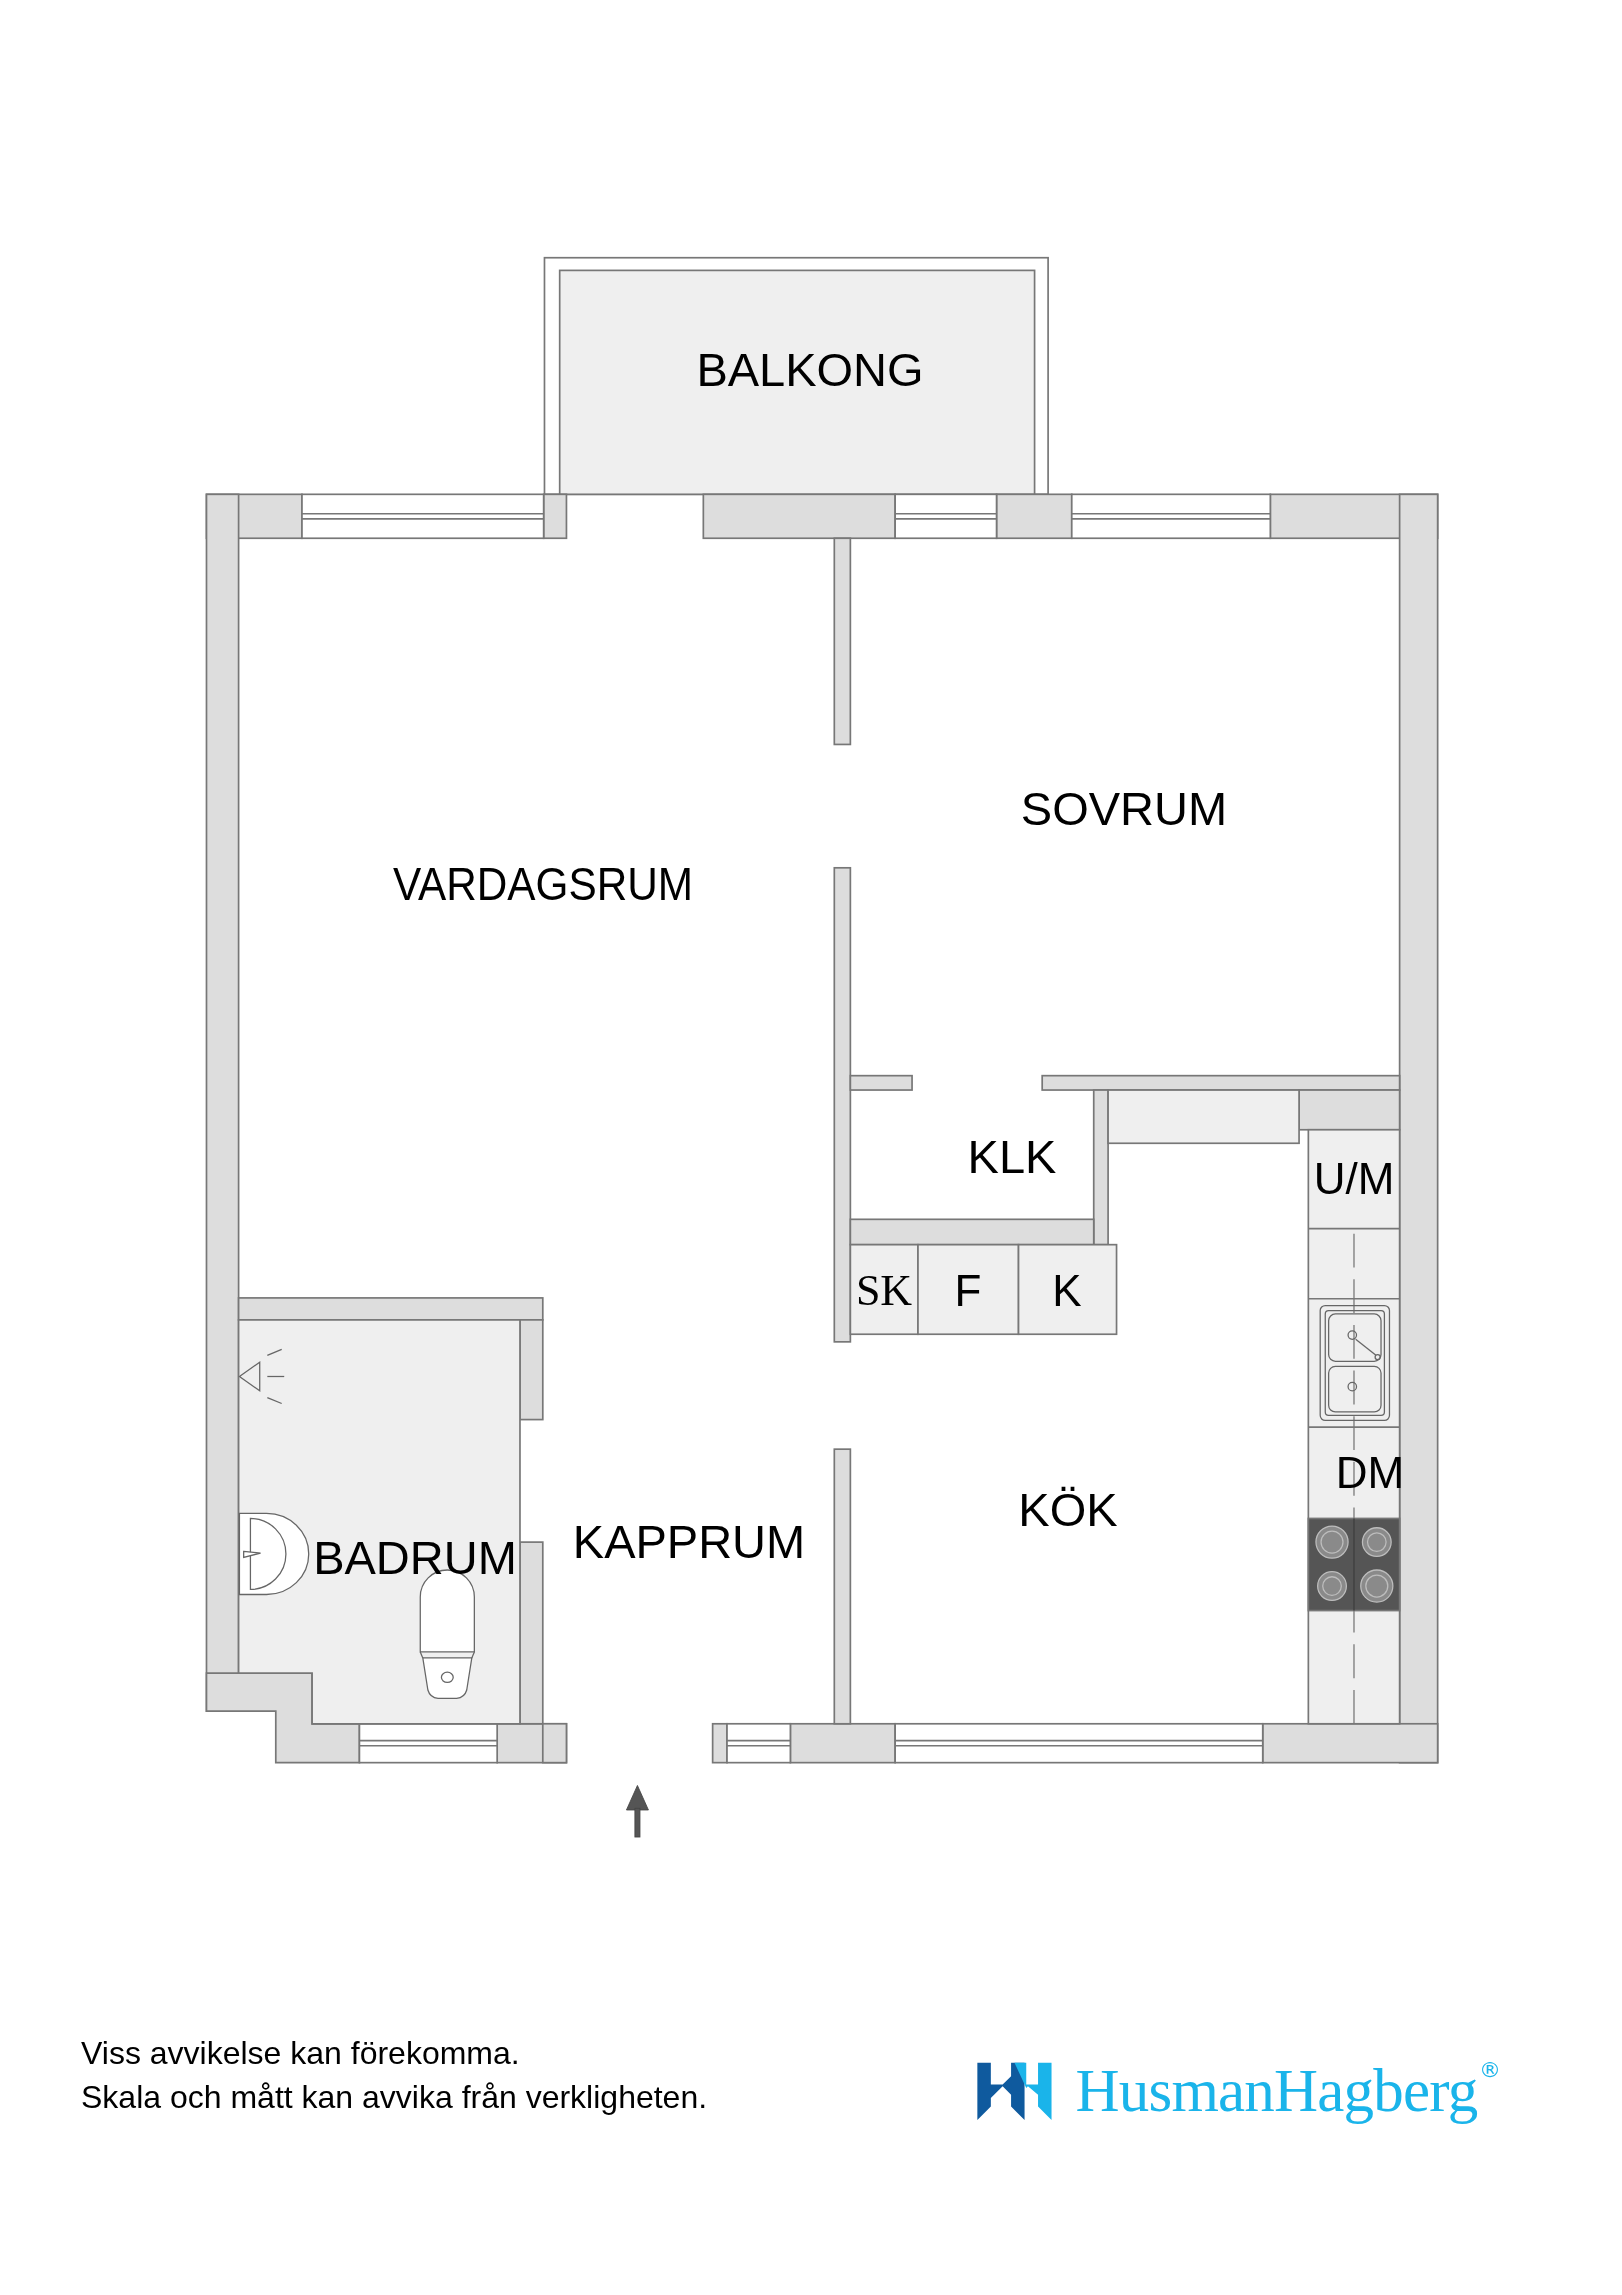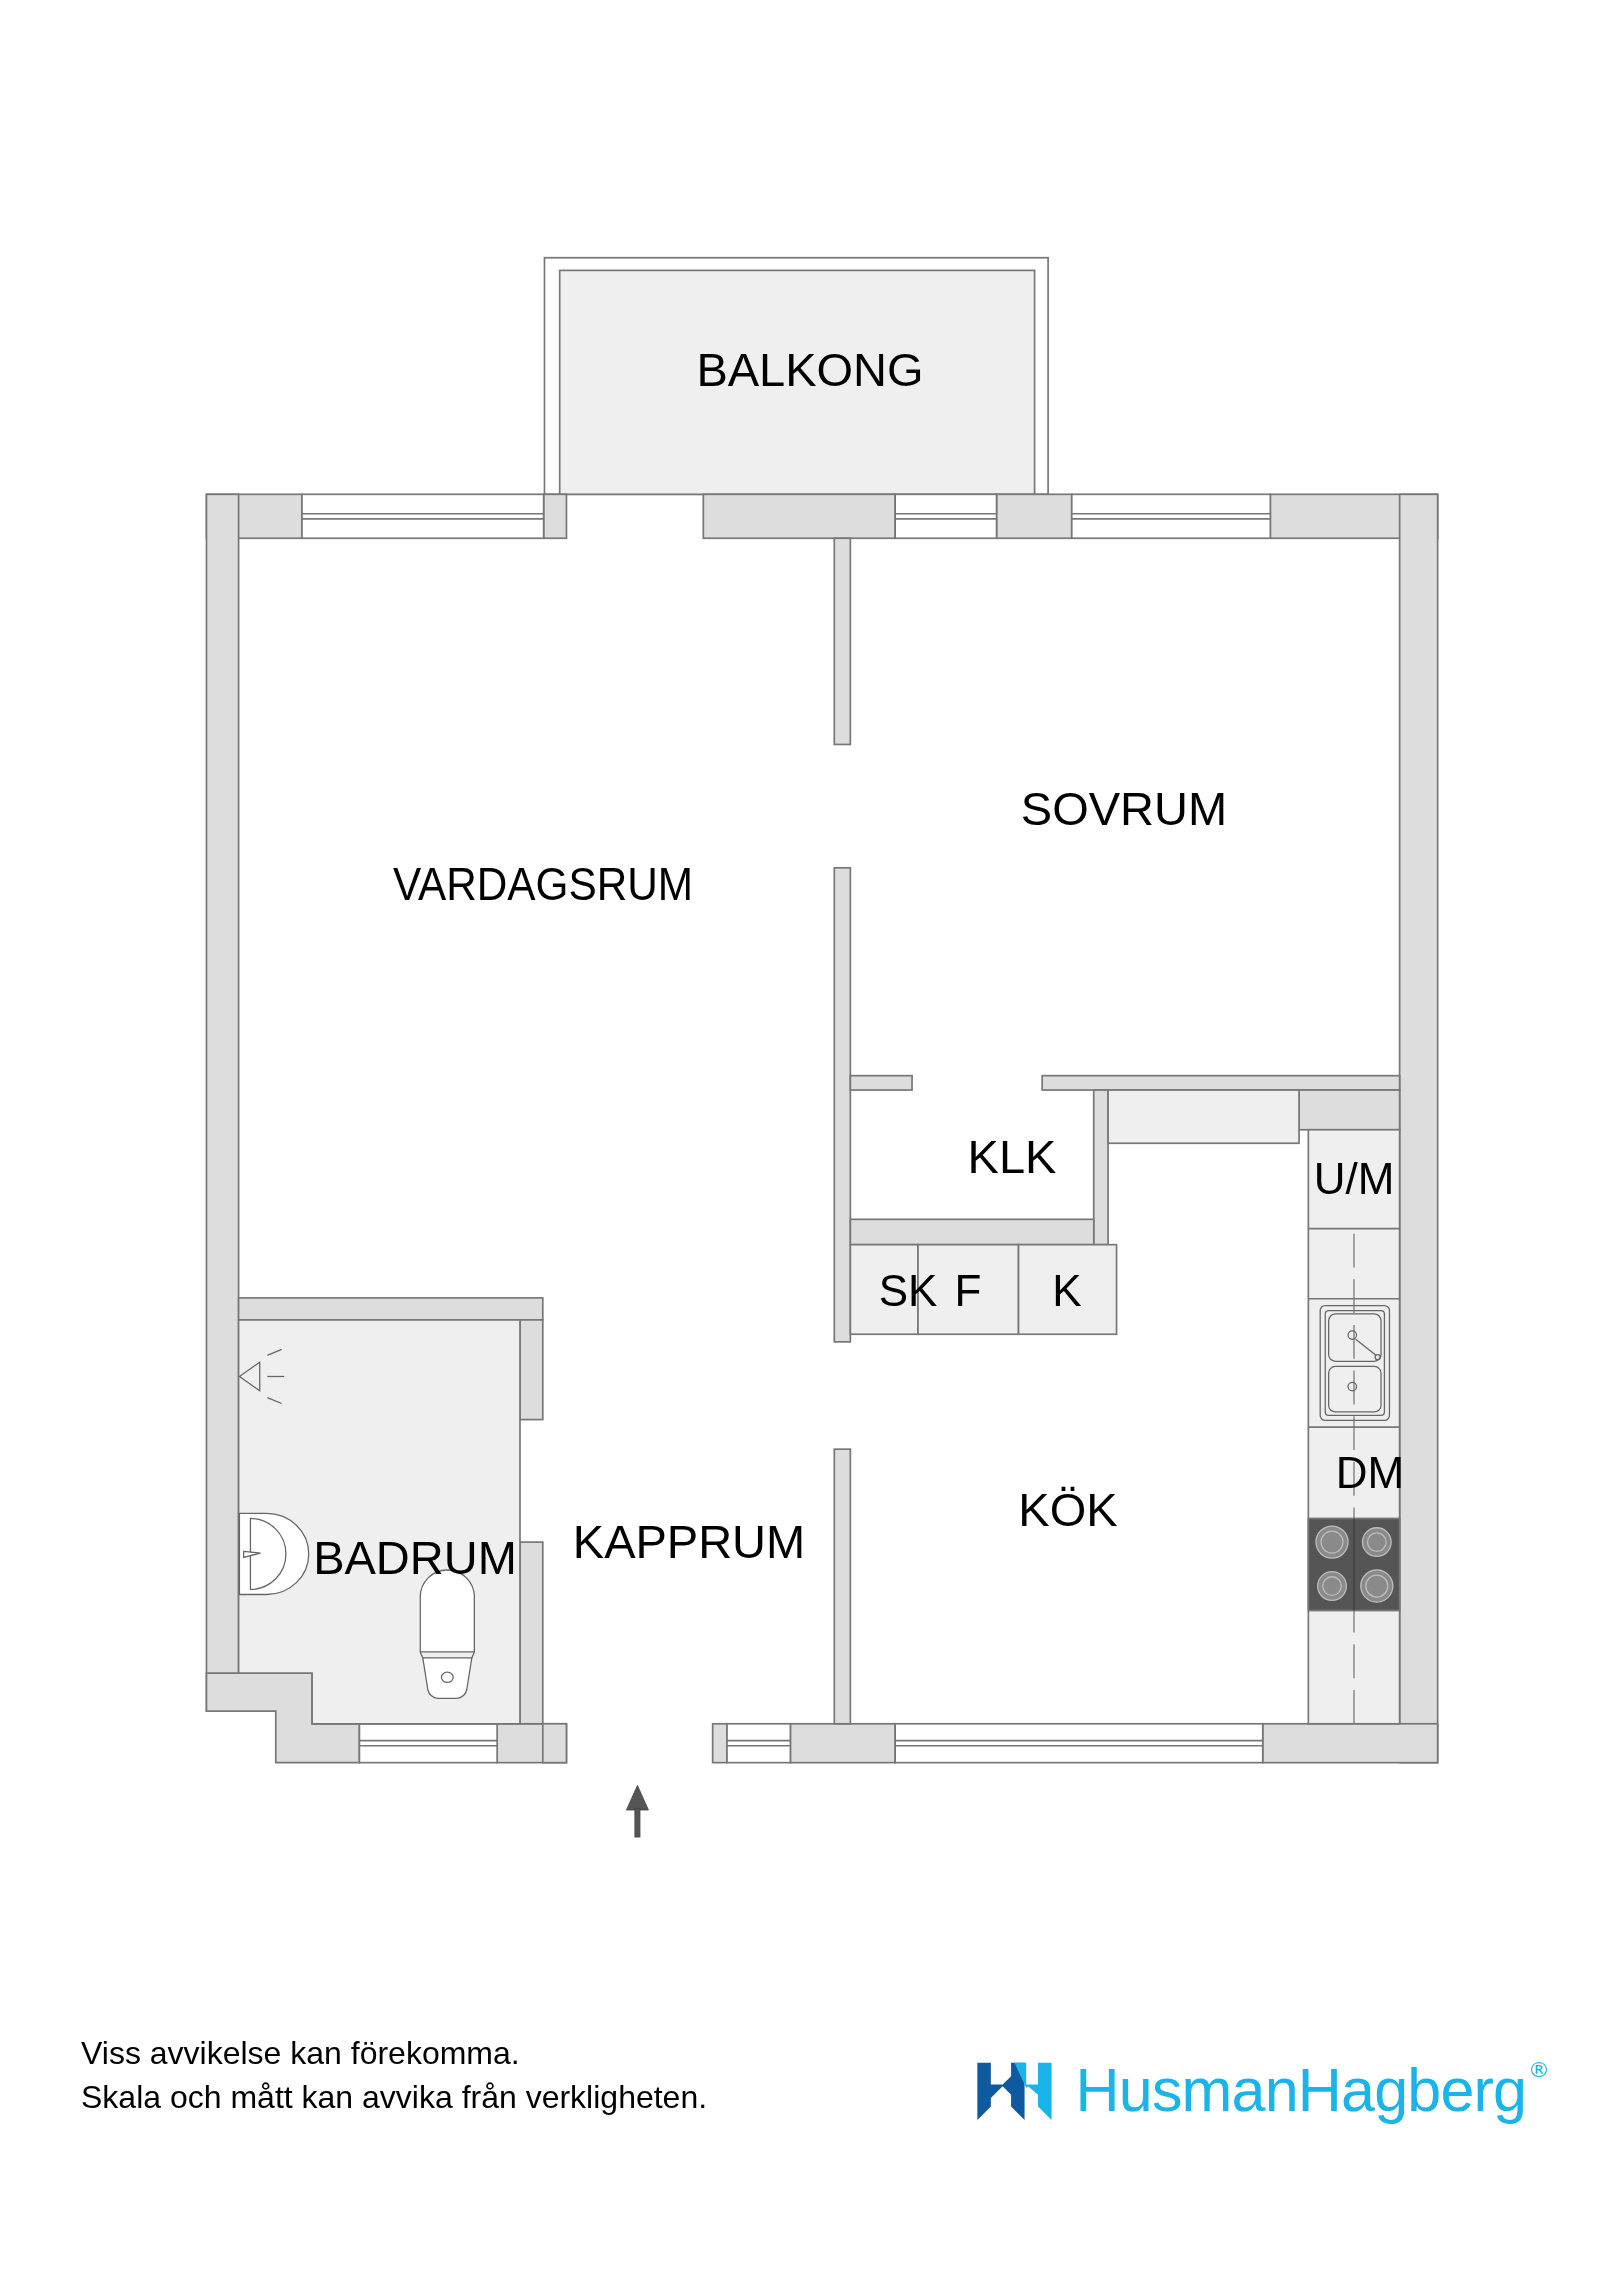--- a/index.html
+++ b/index.html
@@ -3,21 +3,21 @@
 <meta charset="utf-8">
 <style>
   html, body { margin:0; padding:0; background:#ffffff; }
   body { width:1623px; height:2295px; position:relative; overflow:hidden; font-family:"Liberation Sans", sans-serif; }
   #plan { position:absolute; left:0; top:0; }
   .lbl { position:absolute; color:#000; font-family:"Liberation Sans", sans-serif; white-space:nowrap; transform:translate(-50%,-50%); line-height:1; }
   .room-lbl { font-size:47px; }
   .fix-lbl { font-size:44px; }
   .footer-note { position:absolute; left:81px; font-size:32px; color:#000000; font-family:"Liberation Sans", sans-serif; white-space:nowrap; }
   .logo { position:absolute; left:977px; top:2052px; height:76px; display:flex; align-items:center; }
-  .logo-text { font-family:Liberation Sans, sans-serif; font-size:61px; color:#1ab4ea; letter-spacing:-0.8px; margin-left:13.5px; line-height:1; }
+  .logo-text { font-family:Liberation Serif, serif; font-size:61px; color:#1ab4ea; letter-spacing:-0.8px; margin-left:13.5px; line-height:1; }
   .logo-reg { font-family:"DejaVu Sans", sans-serif; font-size:22px; color:#1ab4ea; align-self:flex-start; margin-top:5px; margin-left:1.7px; }
 </style>
 </head>
 <body>
 
 <svg id="plan" width="1623" height="2295" viewBox="0 0 1920 2716" xmlns="http://www.w3.org/2000/svg">
   <g stroke="#777" stroke-width="2">
 
     <g>
       <rect x="644" y="305" width="596" height="280" fill="#ffffff"></rect>
@@ -157,21 +157,21 @@
 
 <div class="lbl room-lbl" style="left:810px;top:369px;">BALKONG</div>
 <div class="lbl room-lbl" style="left:1124px;top:808px;">SOVRUM</div>
 <div class="lbl room-lbl" style="left:543px;top:883px;transform:translate(-50%,-50%) scaleX(0.9);">VARDAGSRUM</div>
 <div class="lbl room-lbl" style="left:971px;top:1156px;margin-left:41px;">KLK</div>
 <div class="lbl room-lbl" style="left:1068px;top:1509px;">KÖK</div>
 <div class="lbl room-lbl" style="left:415px;top:1557px;">BADRUM</div>
 <div class="lbl room-lbl" style="left:689px;top:1541px;">KAPPRUM</div>
 
 <div class="lbl fix-lbl" style="left:1354px;top:1179px;">U/M</div>
-<div class="lbl fix-lbl" style="left:908px;top:1291px;">SK</div>
+<div class="lbl fix-lbl" style="left:884px;top:1291px;font-family:Liberation Serif, serif;">SK</div>
 <div class="lbl fix-lbl" style="left:968px;top:1291px;">F</div>
 <div class="lbl fix-lbl" style="left:1067px;top:1291px;">K</div>
 <div class="lbl fix-lbl" style="left:1370px;top:1473px;text-align:right;">DM</div>
 
 <div class="footer-note" style="top:2035px;">Viss avvikelse kan förekomma.</div>
 <div class="footer-note" style="top:2079px;">Skala och mått kan avvika från verkligheten.</div>
 
 <div class="logo">
   <svg width="85" height="59" viewBox="0 0 100 70">
     <polygon points="0,2 16,2 16,28 30,28 40,18 40,2 56,2 56,70 40,54 40,40 30,30 16,44 16,54 0,70" fill="#0f5a9e"></polygon>

